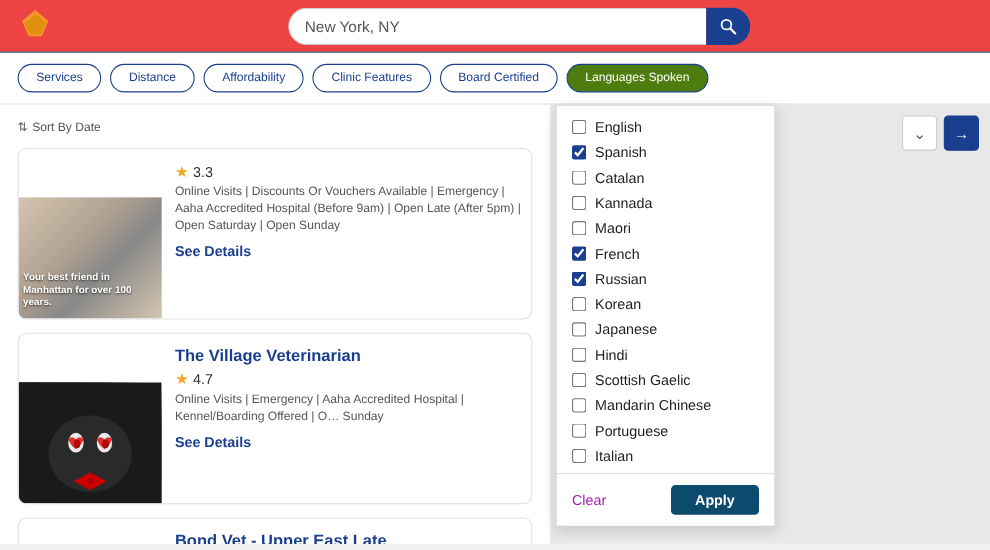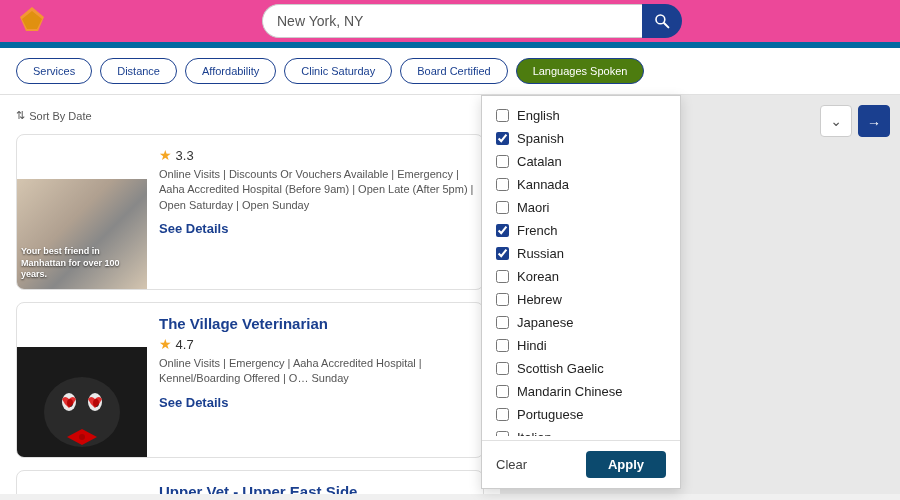--- a/index.html
+++ b/index.html
@@ -1,25 +1,25 @@
 <!DOCTYPE html>
 <html><head>
   <meta charset="utf-8">
   <style>
     * { box-sizing: border-box; margin: 0; padding: 0; }
     body { font-family: Arial, sans-serif; background: #f0f0f0; width: 900px; height: 500px; overflow: hidden; position: relative; }
 
     
     .header {
-      background: #ec4899;
+      background: #ef4444;
       display: flex;
       align-items: center;
       padding: 8px 16px;
       gap: 12px;
-      border-bottom: 6px solid #0369a1;
+      border-bottom: 1px solid #0369a1;
       height: 48px;
     }
     .search-bar {
       display: flex;
       align-items: center;
       flex: 1;
       max-width: 420px;
       margin: 0 auto;
     }
     .search-input {
@@ -177,21 +177,21 @@
     .right-panel {
       flex: 1;
       background: #e8e8e8;
       position: relative;
     }
 
     
     .dropdown-overlay {
       position: absolute;
       top: 0;
-      left: 481px;
+      left: 505px;
       width: 200px;
       background: #fff;
       border: 1px solid #ccc;
       box-shadow: 0 4px 12px rgba(0,0,0,0.15);
       z-index: 100;
       display: flex;
       flex-direction: column;
     }
     .dropdown-list {
       overflow-y: auto;
@@ -216,21 +216,21 @@
       display: flex;
       justify-content: space-between;
       align-items: center;
       padding: 10px 14px;
       border-top: 1px solid #e0e0e0;
       margin-top: 4px;
     }
     .clear-btn {
       background: none;
       border: none;
-      color: #404040;
+      color: #a21caf;
       font-size: 13px;
       cursor: pointer;
     }
     .apply-btn {
       background: #0c4a6e;
       color: #fff;
       border: none;
       border-radius: 4px;
       padding: 6px 22px;
       font-size: 13px;
@@ -287,21 +287,21 @@
         <line x1="12.5" y1="12.5" x2="18" y2="18" stroke="white" stroke-width="2.5" stroke-linecap="round"></line>
       </svg>
     </button>
   </div>
 </div>
 
 <div class="nav-bar">
   <button class="pill">Services</button>
   <button class="pill">Distance</button>
   <button class="pill">Affordability</button>
-  <button class="pill">Clinic Saturday</button>
+  <button class="pill">Clinic Features</button>
   <button class="pill">Board Certified</button>
   <button class="pill active">Languages Spoken</button>
 </div>
 
 <div class="main">
 
   <div class="results-panel">
     <div class="results-header">
       <div class="sort-label">
         <span>⇅</span>
@@ -359,21 +359,21 @@
         <svg width="130" height="90" viewBox="0 0 130 90" style="position:absolute;top:0;left:0;">
           <rect width="130" height="90" fill="#d8cfc0"></rect>
           <rect x="0" y="55" width="130" height="35" fill="#b8b0a0"></rect>
           <ellipse cx="50" cy="50" rx="22" ry="22" fill="#e8e0d0" stroke="#ccc" stroke-width="1"></ellipse>
           <circle cx="50" cy="50" r="16" fill="#f5f0e8"></circle>
           <rect x="85" y="30" width="30" height="40" rx="3" fill="#c8c0b0"></rect>
           <rect x="90" y="35" width="20" height="28" fill="#e0d8c8"></rect>
         </svg>
       </div>
       <div class="vet-info">
-        <div class="vet-name">Upper Vet - Upper East Side</div>
+        <div class="vet-name">Bond Vet - Upper East Late</div>
         <div class="vet-rating">
           <span class="star-icon">★</span>
           <span>4.8</span>
         </div>
         <div class="vet-desc"></div>
         <a class="see-details">See Details</a>
       </div>
     </div>
 
   </div>
@@ -414,24 +414,20 @@
         <div class="dropdown-item">
           <input type="checkbox" checked="" style="">
           <label>Russian</label>
         </div>
         <div class="dropdown-item">
           <input type="checkbox" style="">
           <label>Korean</label>
         </div>
         <div class="dropdown-item">
           <input type="checkbox" style="">
-          <label>Hebrew</label>
-        </div>
-        <div class="dropdown-item">
-          <input type="checkbox" style="">
           <label>Japanese</label>
         </div>
         <div class="dropdown-item">
           <input type="checkbox" style="">
           <label>Hindi</label>
         </div>
         <div class="dropdown-item">
           <input type="checkbox" style="">
           <label>Scottish Gaelic</label>
         </div>

